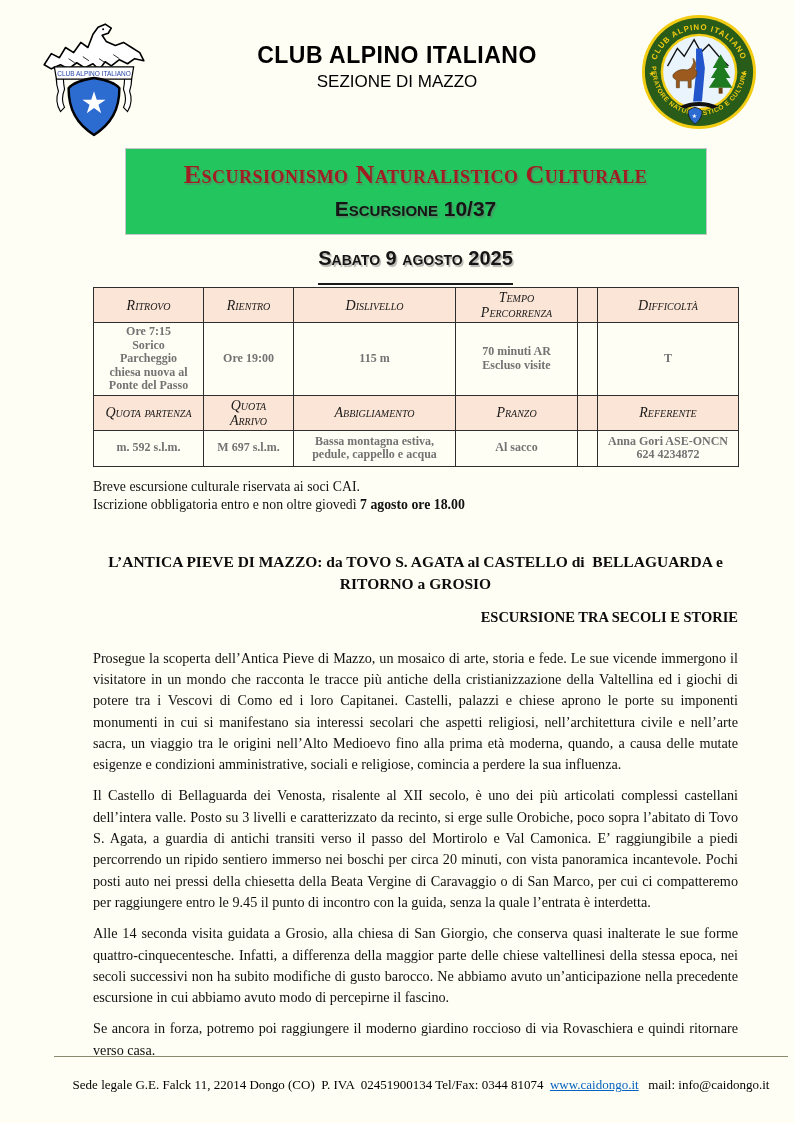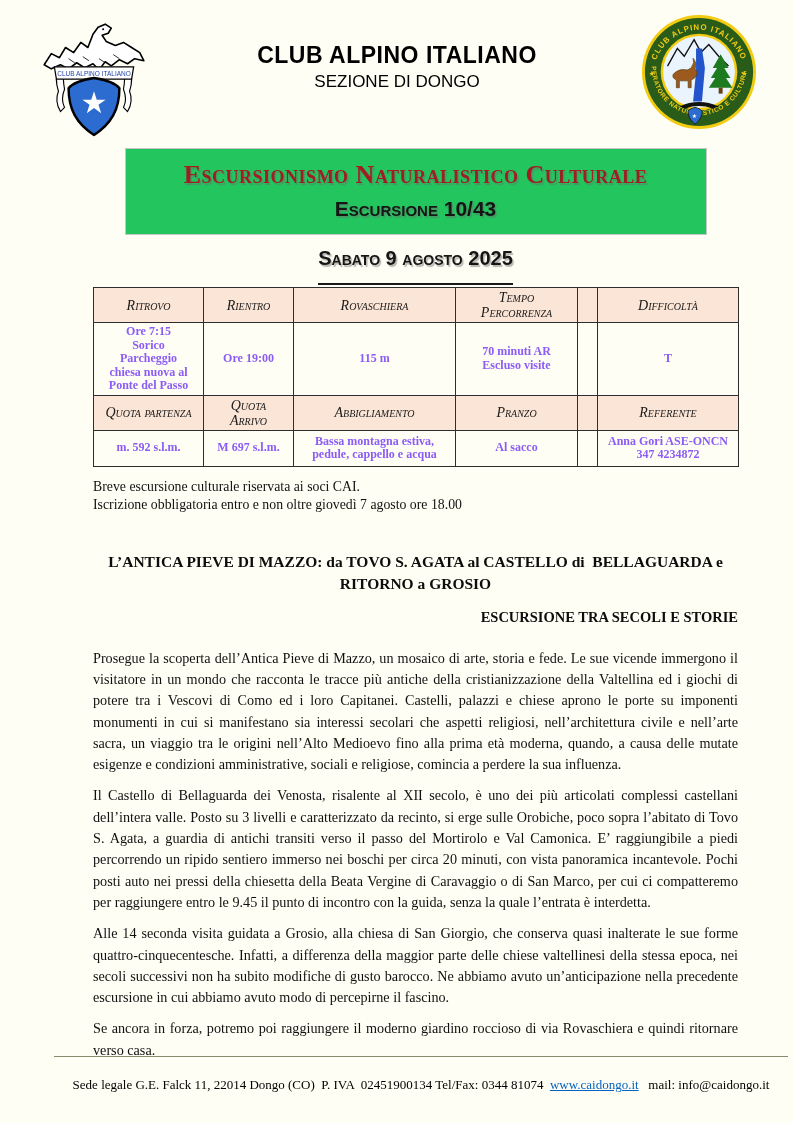--- a/index.html
+++ b/index.html
@@ -44,28 +44,28 @@
   
   table.info { border-collapse:collapse; width:645px; margin-top:17px; table-layout:fixed; }
   table.info th, table.info td {
     border:1.4px solid #2e2e2e; vertical-align:middle; text-align:center;
     padding:2px 3px; white-space:pre-line; overflow:hidden;
   }
   table.info th {
     background:#FBE5D6; font-weight:normal; font-variant:small-caps;
     font-size:14px; line-height:15px; color:#1a1a1a; height:34px;font-style:italic;
   }
-  table.info td { font-weight:bold; font-size:12px; line-height:13.5px; color:#8b5cf6; }
+  table.info td { font-weight:bold; font-size:12px; line-height:13.5px; color:#737373; }
   tr.r-data1 td { height:67px; }
   tr.r-data2 td { height:36px; }
   td.spacer, th.spacer { padding:0; }
   td.spacer { background:transparent; }
   
   .notes { margin-top:11px; font-size:13.8px; line-height:1.35; color:#111; }
-  .notes b { font-weight:normal; }
+  .notes b { font-weight:bold; }
   
   .trip-title {
     margin-top:36px; text-align:center; font-weight:bold; font-size:15.5px;
     line-height:1.45; white-space:pre-line; color:#0d0d0d;
   }
   .trip-subtitle { margin-top:13px; text-align:right; font-weight:bold; font-size:14.5px; color:#0d0d0d; }
   .paragraphs { margin-top:22px; }
   .paragraphs p {
     text-align:justify; font-size:14.2px; line-height:1.5; color:#101010;
     margin-bottom:10px;
@@ -131,49 +131,49 @@
         <g>
           <path d="M40,95 Q60,86 80,95 L74,97 Q60,92 46,97 Z" fill="#111"></path>
           <path d="M56,96 C52,97 50,98 49,100 C49,106 52,110 56,113 C60,110 63,106 63,100 C62,98 60,97 56,96 Z" fill="#2C6BD0" stroke="#111" stroke-width="0.8"></path>
           <text x="52.5" y="107" font-size="6" fill="#fff">★</text>
         </g>
       </svg>
     </div>
 
     <div class="org-titles">
       <div class="org-name">CLUB ALPINO ITALIANO</div>
-      <div class="org-section">SEZIONE DI DONGO</div>
+      <div class="org-section">SEZIONE DI MAZZO</div>
     </div>
   </div>
 
   <div class="content">
 
     <div class="banner-box">
       <div class="banner-line1">Escursionismo Naturalistico Culturale</div>
-      <div class="banner-line2">Escursione 10/43</div>
+      <div class="banner-line2">Escursione 10/37</div>
     </div>
 
     <div class="date-line">
       <span>Sabato 9 agosto 2025</span>
     </div>
 
     <table class="info">
       <colgroup>
         <col style="width:110px">
           <col style="width:90px">
           <col style="width:162px">
         <col style="width:122px">
           <col style="width:20px">
           <col style="width:141px">
       </colgroup>
       <tbody>
           <tr class="r-hdr">
         <th>Ritrovo</th>
         <th>Rientro</th>
-        <th>Rovaschiera</th>
+        <th>Dislivello</th>
         <th>Tempo
 Percorrenza</th>
         <th class="spacer"></th>
         <th>Difficoltà</th>
       </tr>
       <tr class="r-data1">
         <td>Ore 7:15
 Sorico
 Parcheggio
 chiesa nuova al
@@ -195,21 +195,21 @@
         <th>Referente</th>
       </tr>
       <tr class="r-data2">
         <td>m. 592 s.l.m.</td>
         <td>M 697 s.l.m.</td>
         <td>Bassa montagna estiva,
 pedule, cappello e acqua</td>
         <td>Al sacco</td>
         <td class="spacer"></td>
         <td>Anna Gori ASE-ONCN
-347 4234872</td>
+624 4234872</td>
       </tr>
     </tbody>
       </table>
 
     <div class="notes">
       <div>Breve escursione culturale riservata ai soci CAI.</div>
       <div><span>Iscrizione obbligatoria entro e non oltre giovedì </span><b>7 agosto ore 18.00</b></div>
     </div>
 
     <div class="trip-title">L’ANTICA PIEVE DI MAZZO: da TOVO S. AGATA al CASTELLO di &nbsp;BELLAGUARDA e

